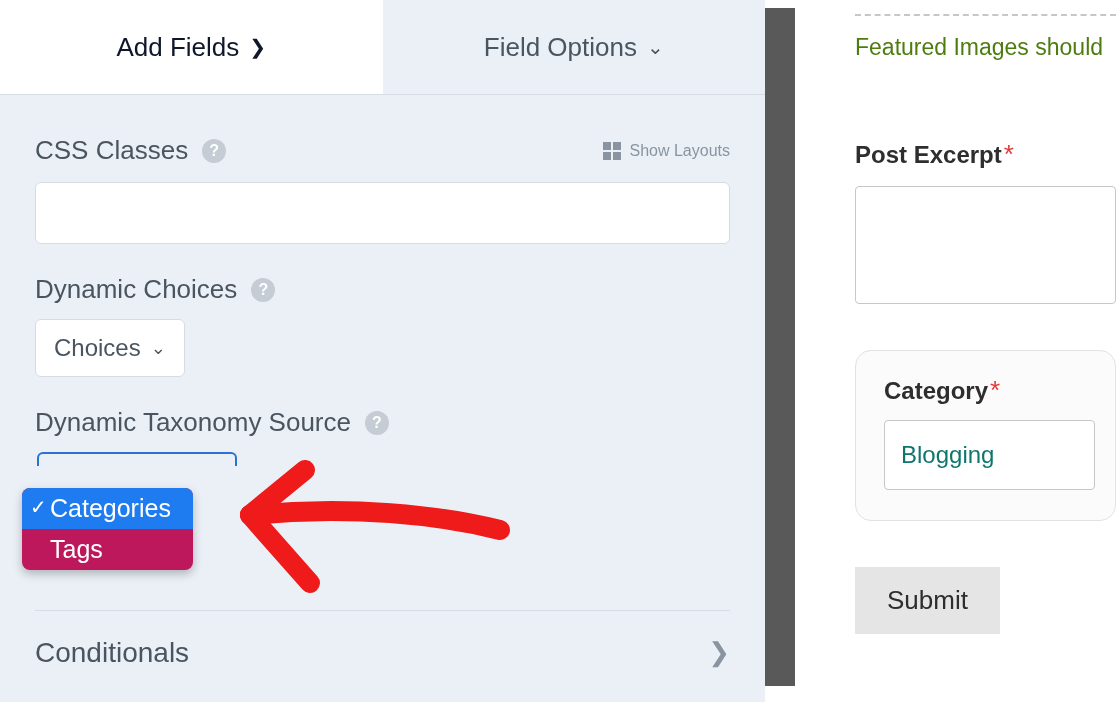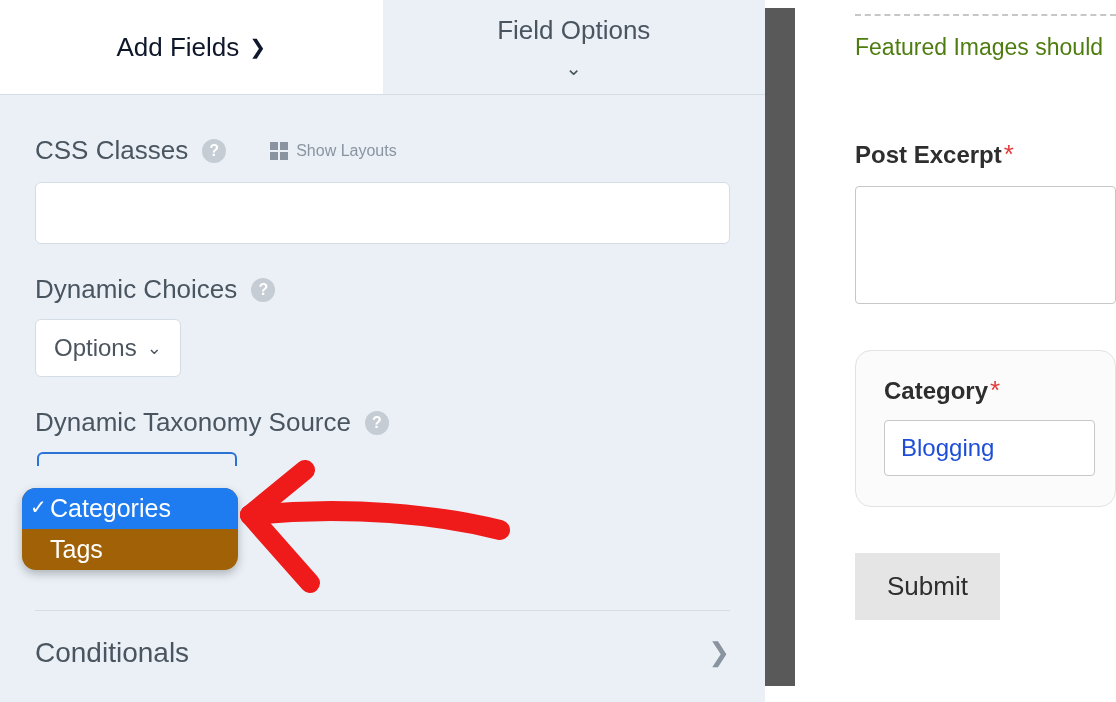--- a/index.html
+++ b/index.html
@@ -3,50 +3,50 @@
 <meta charset="utf-8">
 <style>
   * { box-sizing: border-box; margin: 0; padding: 0; }
   html, body { width: 1116px; height: 702px; font-family: -apple-system, BlinkMacSystemFont, "Segoe UI", Helvetica, Arial, sans-serif; overflow: hidden; background: #fff; }
   .root { display: flex; width: 1116px; height: 702px; }
   .left-panel { width: 765px; height: 100%; background: #eaf0f6; position: relative; }
   .right-panel { flex: 1; background: #fff; height: 100%; padding-left: 60px; padding-top: 0; position: relative; border-left: 0; }
   
   .tabs { display: flex; height: 95px; background: #fff; border-bottom: 1px solid #d4dde6; }
   .tab { flex: 1; display: flex; align-items: center; justify-content: center; font-size: 26px; color: #0f172a; cursor: pointer; gap: 10px; }
-  .tab.active { background: #eaf0f6; color: #4a5560; flex-direction: column; }
+  .tab.active { background: #eaf0f6; color: #4a5560; }
   .tab .chev { font-size: 20px; }
   
   .body { padding: 30px 35px 0 35px; }
-  .row-label { display: flex; align-items: center; margin-top: 10px; gap: 44px; }
+  .row-label { display: flex; align-items: center; justify-content: space-between; margin-top: 10px; gap: 44px; }
   .label { font-size: 26px; color: #4a5560; display: flex; align-items: center; gap: 14px; }
   .help-icon { width: 24px; height: 24px; border-radius: 50%; background: #c5ccd4; color: #fff; display: inline-flex; align-items: center; justify-content: center; font-size: 16px; font-weight: bold; }
   .show-layouts { display: flex; align-items: center; gap: 8px; color: #8a94a0; font-size: 16px; cursor: pointer; }
   .grid-icon { display: inline-grid; grid-template-columns: 8px 8px; grid-template-rows: 8px 8px; gap: 2px; }
   .grid-icon span { background: #8a94a0; }
   .text-input { width: 100%; height: 62px; background: #fff; border: 1px solid #d4dde6; border-radius: 6px; margin-top: 16px; font-size: 22px; padding: 0 14px; }
   .section-gap { height: 30px; }
   .select-box { display: inline-flex; align-items: center; gap: 10px; background: #fff; border: 1px solid #d4dde6; border-radius: 6px; padding: 14px 18px; font-size: 24px; color: #4a5560; margin-top: 14px; cursor: pointer; }
   .select-box .chev { font-size: 18px; color: #4a5560; }
   .dropdown-open-outline { display:inline-block; width: 200px; height: 14px; border: 2px solid #2a72d4; border-bottom: none; border-radius: 6px 6px 0 0; margin-top: 14px; margin-left: 2px; }
-  .dropdown-list { position: absolute; background: #a16207; border-radius: 14px; box-shadow: 0 4px 10px rgba(0,0,0,0.25); overflow: hidden; width: 216px; }
+  .dropdown-list { position: absolute; background: #be185d; border-radius: 8px; box-shadow: 0 4px 10px rgba(0,0,0,0.25); overflow: hidden; width: 171px; }
   .dropdown-item { padding: 6px 14px 6px 28px; font-size: 25px; color: #fff; position: relative; cursor: pointer; }
   .dropdown-item.selected { background: #1f7cf0; }
   .dropdown-item.selected::before { content: "✓"; position: absolute; left: 8px; top: 7px; font-size: 20px; }
   .hr { height: 1px; background: #d4dde6; margin: 0 0 0 0; }
   .conditionals-row { display: flex; justify-content: space-between; padding: 26px 0; font-size: 28px; color: #4a5560; cursor: pointer; }
   .conditionals-row .chev-right { font-size: 26px; color: #8a94a0; }
   .dashed-box { border-bottom: 2px dashed #c7c7c7; height: 10px; margin-right: 0; }
   .hint-text { color: #4d7c0f; font-size: 23px; margin-top: 18px; }
   .field-block { margin-top: 78px; }
   .field-label { font-size: 24px; font-weight: 700; color: #2e2e2e; }
   .req-star { color: #e03a3a; font-size: 26px; margin-left: 2px; }
   .textarea { border: 1px solid #c7c7c7; border-radius: 4px; height: 118px; margin-top: 16px; width: 100%; }
   .category-box { border: 1px solid #e2e2e2; border-radius: 16px; padding: 24px 20px 30px 28px; margin-top: 46px; background: #fbfbfb; width: 100%; }
-  .category-select { border: 1px solid #c7c7c7; border-radius: 4px; height: 56px; margin-top: 14px; display:flex; align-items:center; padding: 0 16px; font-size: 24px; color: #1d4ed8; background:#fff;}
+  .category-select { border: 1px solid #c7c7c7; border-radius: 4px; height: 70px; margin-top: 14px; display:flex; align-items:center; padding: 0 16px; font-size: 24px; color: #0f766e; background:#fff;}
   .submit-btn { display:inline-flex; align-items:center; justify-content:center; background:#e5e5e5; color:#2e2e2e; font-size:26px; padding: 18px 32px; margin-top: 46px; cursor:pointer; border: none; }
   
   .arrow-svg { position:absolute; pointer-events:none; }
 </style>
 </head>
 <body>
 
 <div class="root">
   <div class="left-panel">
     <div class="tabs">
@@ -78,21 +78,21 @@
       </div>
       <input class="text-input" type="text" value="" style="">
 
       <div class="section-gap"></div>
 
       <div class="label">
         <span>Dynamic Choices</span>
         <span class="help-icon">?</span>
       </div>
       <div class="select-box">
-        <span>Options</span>
+        <span>Choices</span>
         <span class="chev">⌄</span>
       </div>
 
       <div class="section-gap"></div>
 
       <div class="label">
         <span>Dynamic Taxonomy Source</span>
         <span class="help-icon">?</span>
       </div>
       <div class="dropdown-open-outline"></div>

